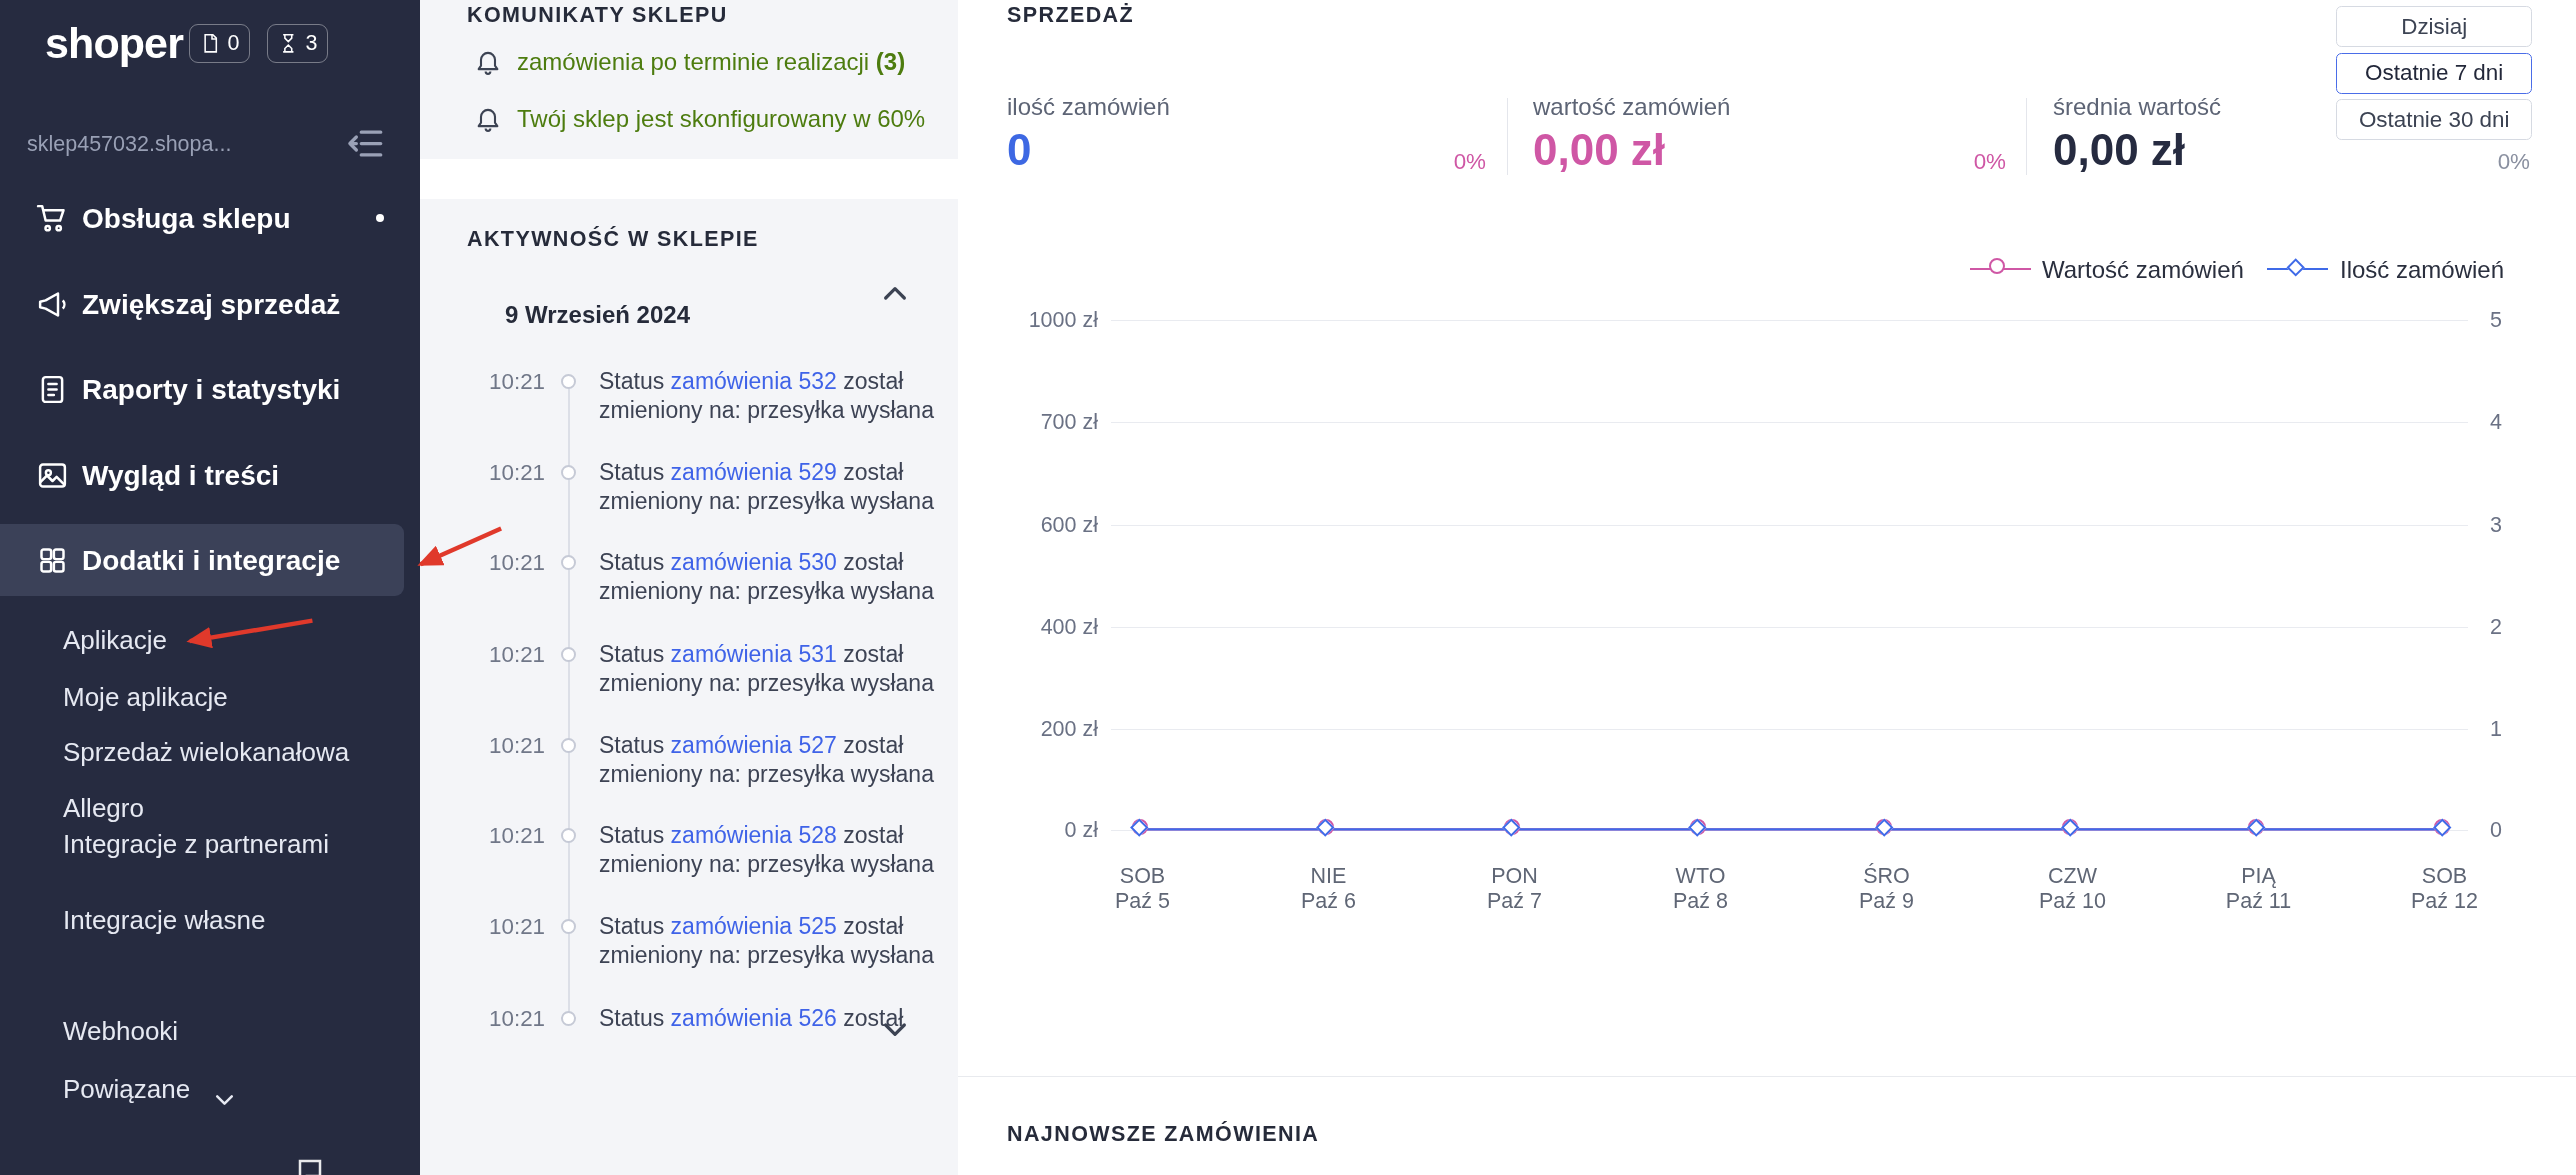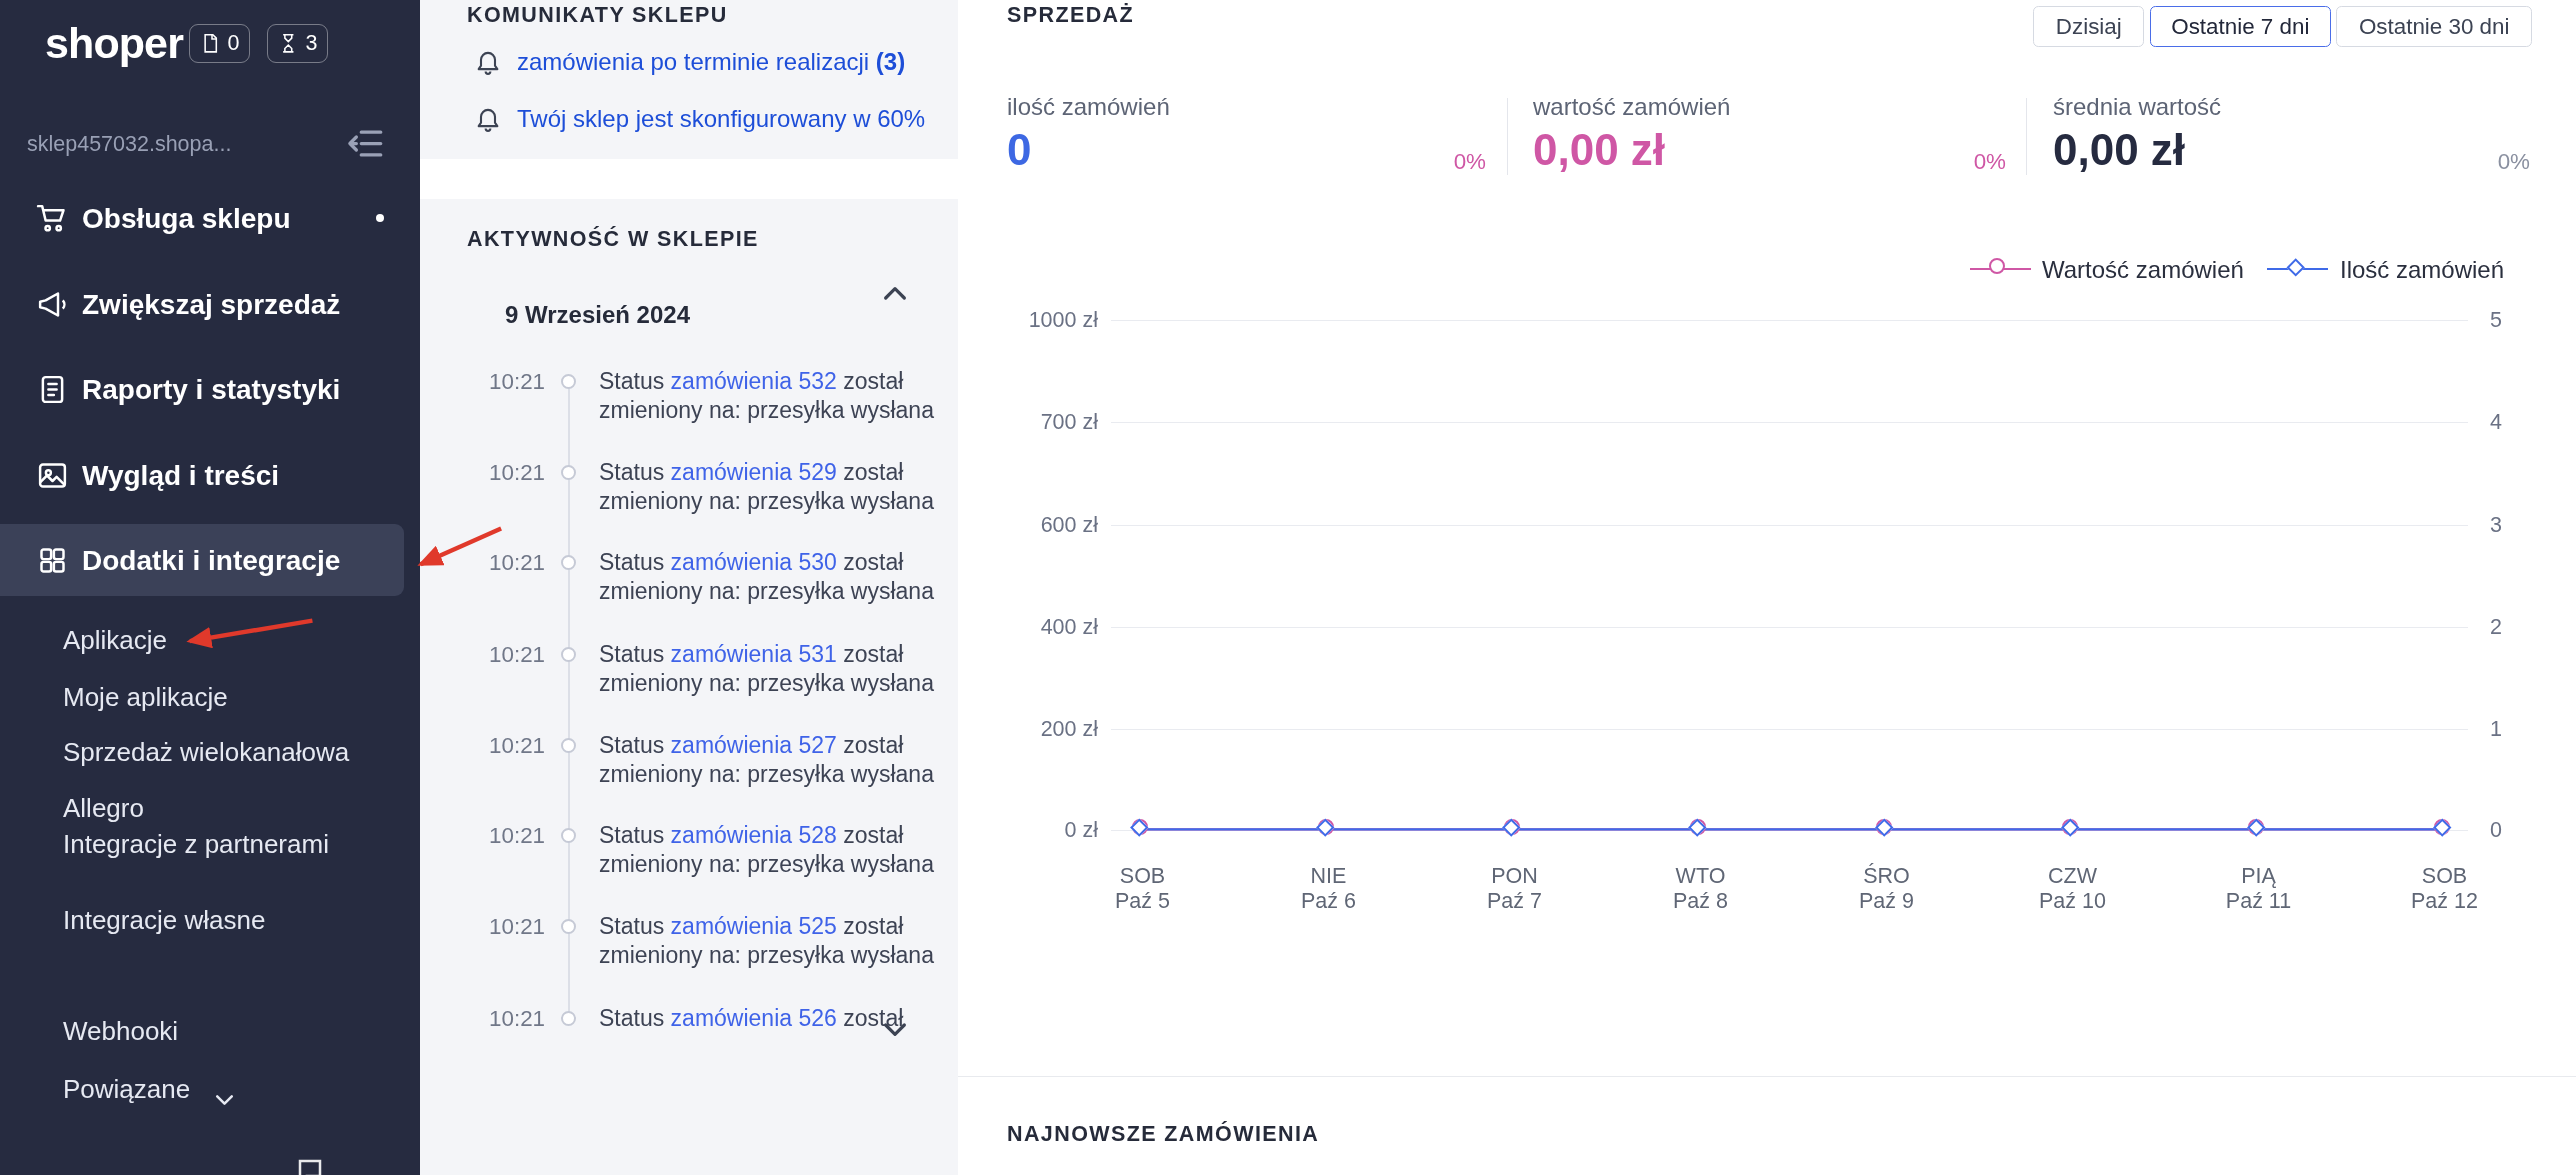--- a/index.html
+++ b/index.html
@@ -25,35 +25,35 @@
   .submenu-item .chev { display:inline-block; vertical-align:middle; margin-left:14.3px; width:25px; height:25px; color:#e6e9f2; }
   .chat-peek { position:absolute; left:295px; top:1156px; width:30px; height:30px; color:#fff; opacity:.9; }
 
   
   #middle { position:absolute; left:420px; top:0; width:538px; height:1175px; background:#fff; }
   .gray-card { position:absolute; left:0; width:538px; background:#f4f5f8; }
   #card-komunikaty { top:0; height:159px; }
   #card-activity { top:199px; height:977px; }
   .panel-title { position:absolute; height:27px; line-height:27px; font-size:21.5px; font-weight:700; letter-spacing:1.4px; color:#262b3a; }
   .bell { position:absolute; width:28px; height:28px; color:#3c4353; }
-  .notif-text { position:absolute; height:29px; line-height:29px; font-size:24px; color:#1d4ed8; cursor:pointer; }
+  .notif-text { position:absolute; height:29px; line-height:29px; font-size:24px; color:#4d7c0f; cursor:pointer; }
   .notif-text b { font-weight:700; }
   .icon-btn { position:absolute; width:32px; height:32px; background:none; border:none; color:#3c4353; cursor:pointer; }
   .icon-btn svg { width:32px; height:32px; }
   .activity-date { position:absolute; height:29px; line-height:29px; font-size:24px; font-weight:700; color:#262b3a; }
   .timeline-line { position:absolute; left:148px; top:376px; width:1.8px; height:649px; background:#dcdfe7; }
   .event { position:absolute; left:0; width:538px; height:59px; }
   .ev-time { position:absolute; left:69px; top:0; height:29px; line-height:29px; font-size:22.4px; color:#707788; }
   .ev-dot { position:absolute; left:141px; top:7.2px; width:15px; height:15px; border:2.7px solid #c6cad6; border-radius:50%; background:#fff; }
   .ev-text { position:absolute; left:179px; top:0; width:349px; font-size:23px; color:#3d4354; line-height:29px; }
   .ev-link { color:#3f63e8; text-decoration:none; cursor:pointer; }
 
   
   #main { position:absolute; left:958px; top:0; width:1618px; height:1175px; background:#fff; }
-  .range-group { position:absolute; top:6.3px; right:44px; display:flex; gap:5.4px; }
+  .range-group { position:absolute; top:6.3px; right:44px; display:flex; gap:5.4px;flex-direction:column; }
   .range-btn { height:41px; padding:0 21.5px; font-size:22.4px; color:#3c4353; background:#fff; border:0.9px solid #d6dae2; border-radius:5.4px; cursor:pointer; font-family:inherit; }
   .range-btn.active { border:1.8px solid #4a6de8; padding:0 20.6px; color:#23283a; }
   .stat-label { position:absolute; height:27px; line-height:27px; font-size:24px; color:#5d6475; }
   .stat-value { position:absolute; height:50px; line-height:50px; font-size:44px; font-weight:700; }
   .stat-value.blue { color:#3d68e3; }
   .stat-value.pink { color:#cf57a5; }
   .stat-value.dark { color:#262b40; }
   .stat-percent { position:absolute; height:27px; line-height:27px; font-size:22.4px; text-align:right; }
   .stat-percent.pink { color:#cf57a5; }
   .stat-percent.gray { color:#8a90a0; }

